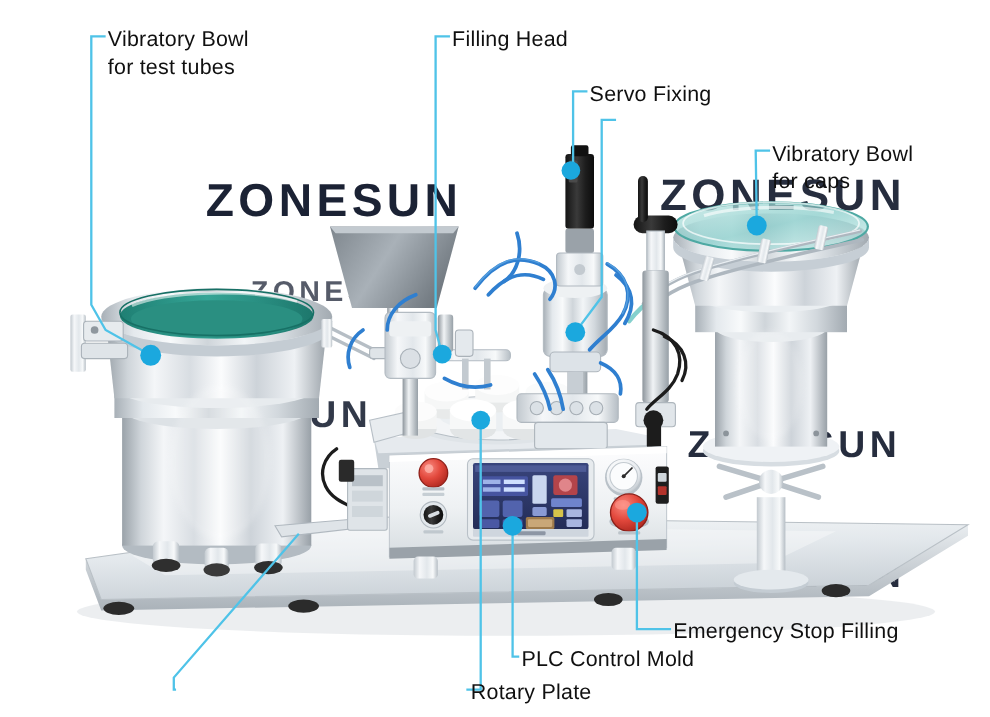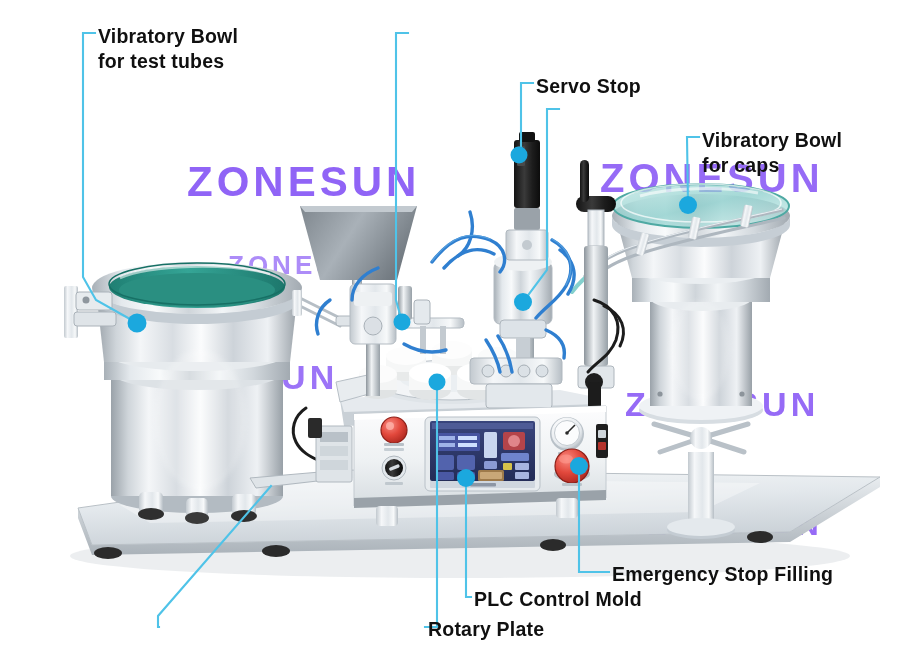--- a/index.html
+++ b/index.html
@@ -12,34 +12,34 @@
     position:relative;
     width:900px;height:652px;
     background:#ffffff;
     overflow:hidden;
   }
   
   .wm{
     position:absolute;
     font-family:"Liberation Sans",sans-serif;
     font-weight:700;
-    color:#8b5cf6;
+    color:#0f172a;
     letter-spacing:4px;
     user-select:none;
     white-space:nowrap;
   }
   
   .lbl{
     position:absolute;
     font-size:19.5px;
     line-height:25px;
     color:#101010;
     letter-spacing:.2px;
     white-space:pre-line;
-    font-weight:700;
+    font-weight:400;
   }
   
   #leaders{position:absolute;left:0;top:0;width:900px;height:652px;pointer-events:none;}
   
   #machine{position:absolute;left:0;top:0;width:900px;height:652px;}
 </style>
 </head>
 <body>
 
 <div id="stage">
@@ -510,22 +510,23 @@
       <circle cx="579" cy="466" r="9"></circle>
       <circle cx="466" cy="478" r="9"></circle>
       <circle cx="437" cy="382" r="8.5"></circle>
       <circle cx="271" cy="486" r="0.1"></circle>
     </g>
   </svg>
 
   <div class="lbl" style="left:98px;top:24px;">Vibratory Bowl
 for test tubes</div>
 
-
-  <div class="lbl" style="left:536px;top:74px;">Servo Stop</div>
+  <div class="lbl" style="left:411px;top:24px;">Filling Head</div>
+
+  <div class="lbl" style="left:536px;top:74px;">Servo Fixing</div>
 
 
   <div class="lbl" style="left:702px;top:128px;">Vibratory Bowl
 for caps</div>
 
   <div class="lbl" style="left:612px;top:562px;">Emergency Stop Filling</div>
 
   <div class="lbl" style="left:474px;top:587px;">PLC Control Mold</div>
 
   <div class="lbl" style="left:428px;top:617px;">Rotary Plate</div>

